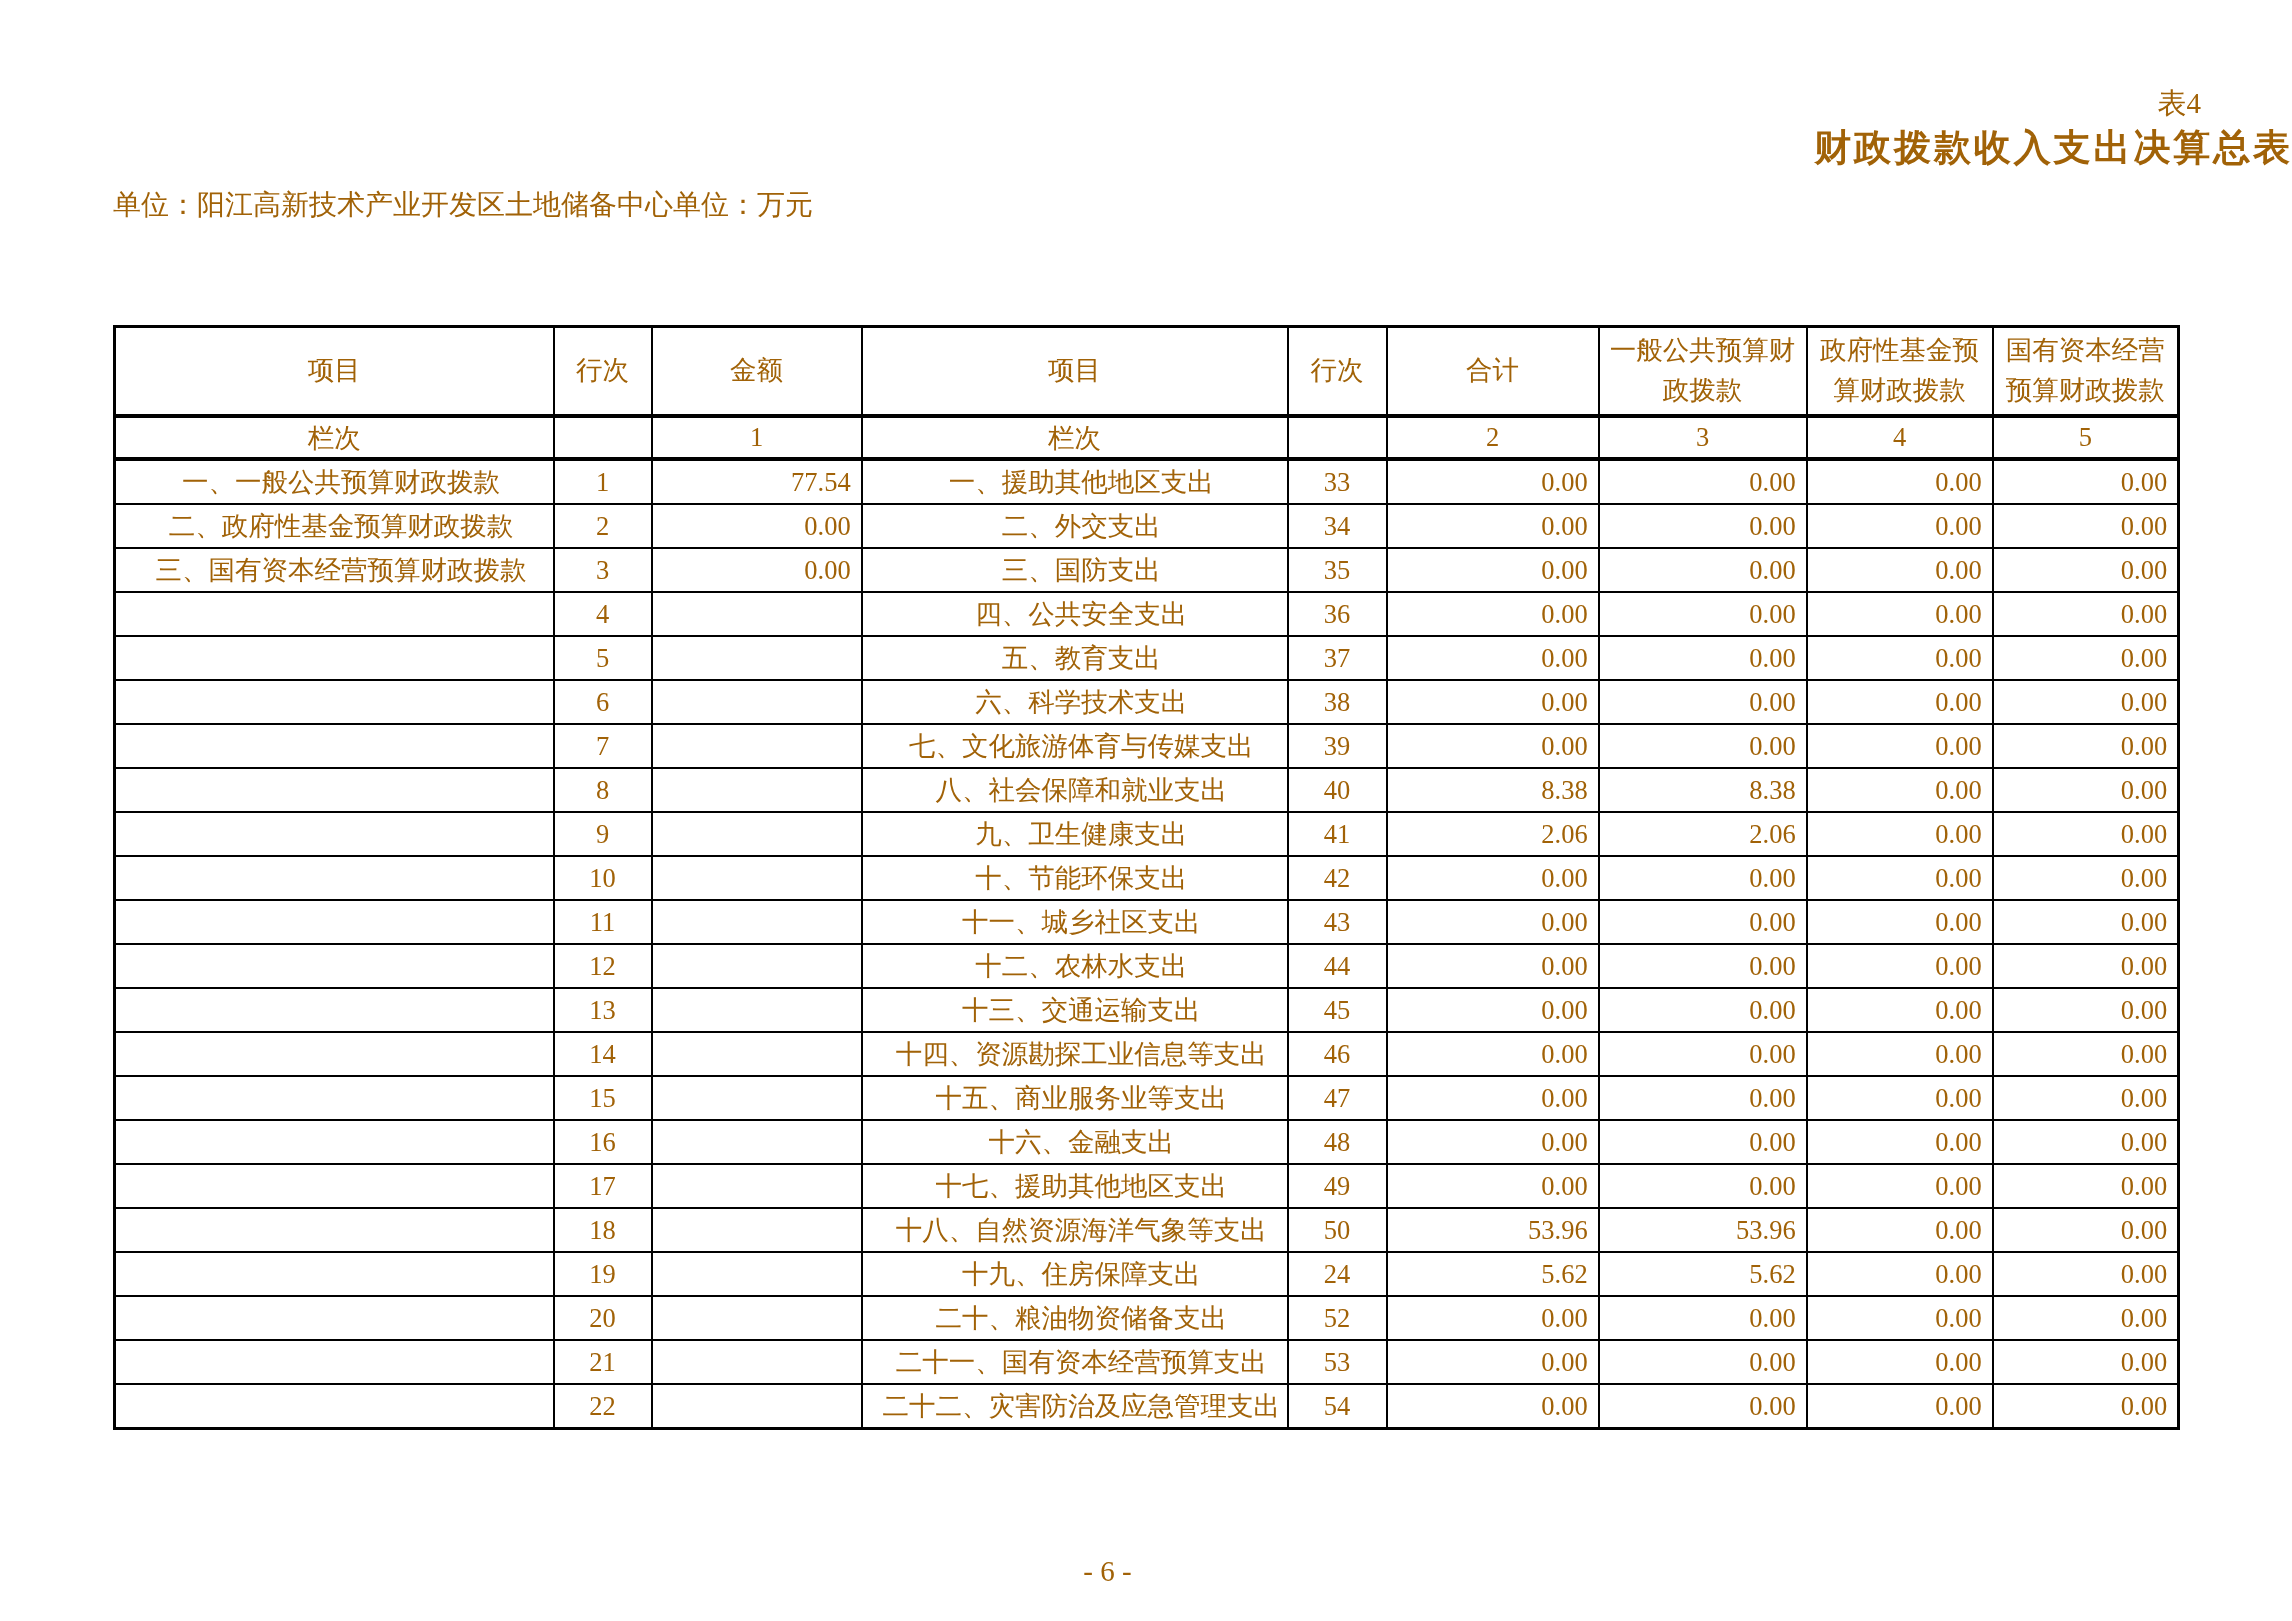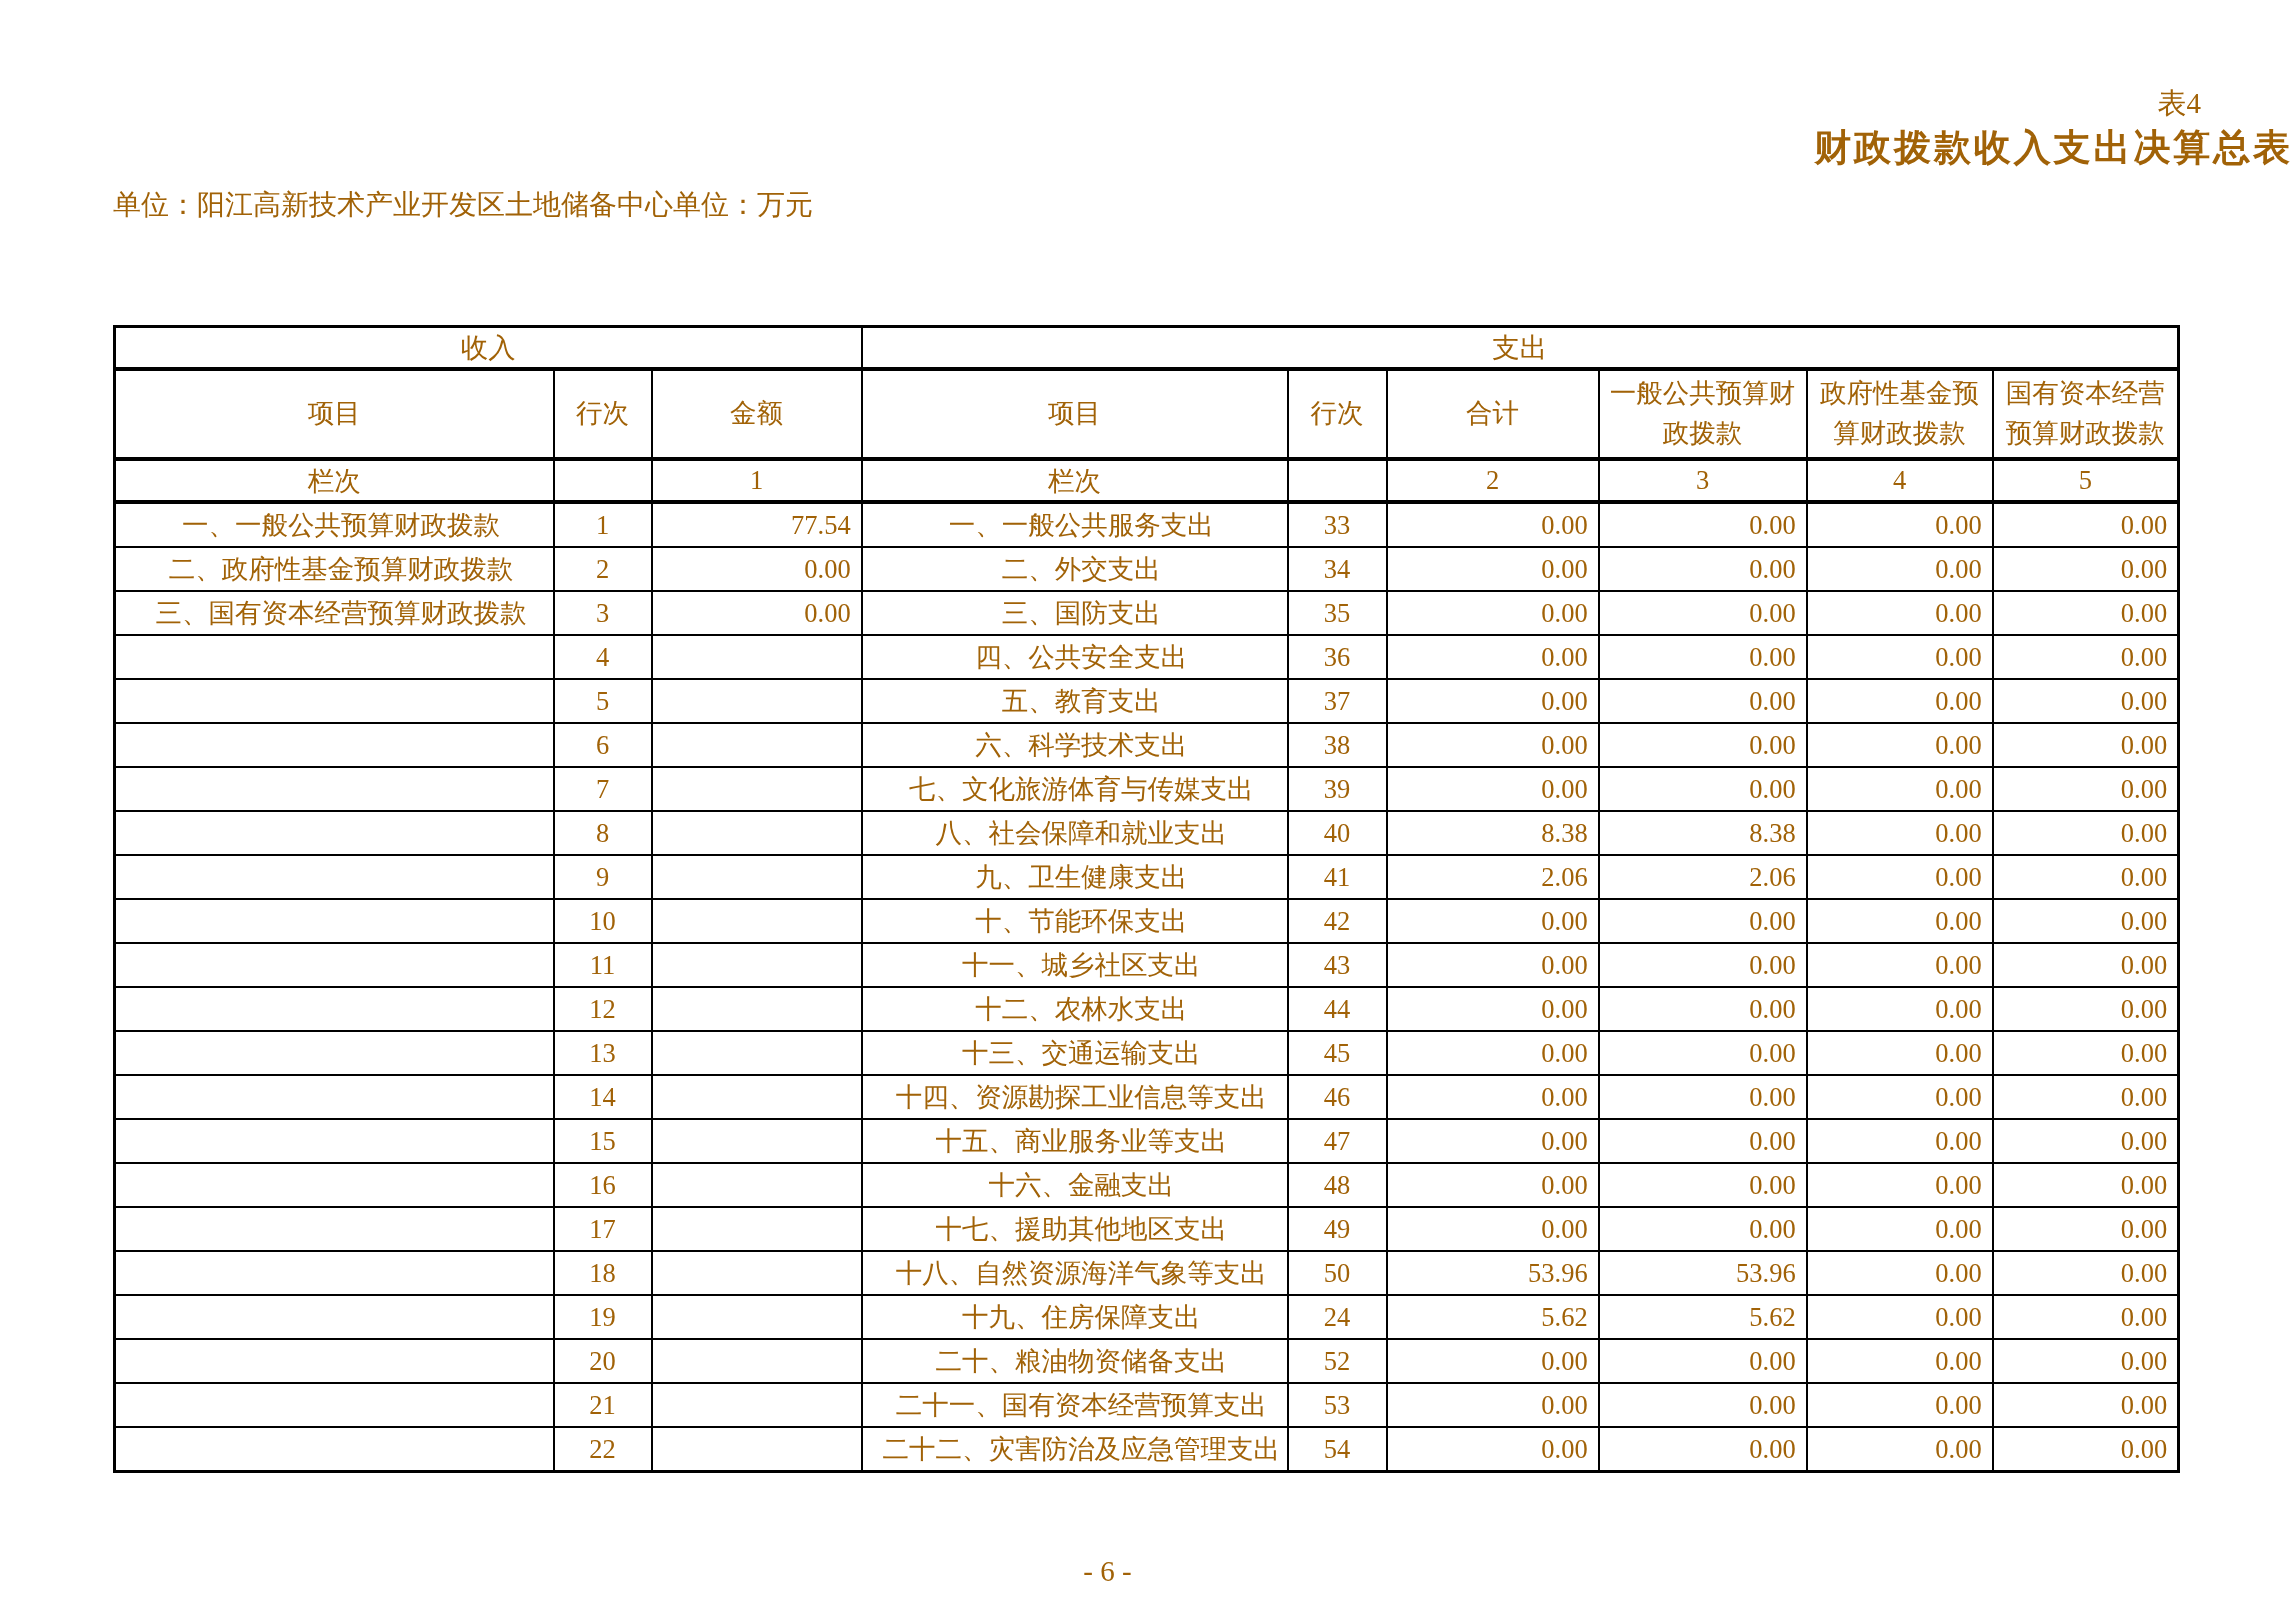--- a/index.html
+++ b/index.html
@@ -123,24 +123,20 @@
         <col style="width:98px">
         <col style="width:210px">
         <col style="width:426px">
         <col style="width:99px">
         <col style="width:212px">
         <col style="width:208px">
         <col style="width:186px">
         <col style="width:186px">
       </colgroup>
       <thead>
-        <tr class="section-row">
-          <td colspan="3">收入</td>
-          <td colspan="6">支出</td>
-        </tr>
         <tr class="heads-row">
           <th>项目</th>
           <th>行次</th>
           <th>金额</th>
           <th>项目</th>
           <th>行次</th>
           <th>合计</th>
           <th>一般公共预算财政拨款</th>
           <th>政府性基金预算财政拨款</th>
           <th>国有资本经营预算财政拨款</th>
@@ -155,21 +151,21 @@
           <td>3</td>
           <td>4</td>
           <td>5</td>
         </tr>
       </thead>
       <tbody class="data-body">
           <tr>
             <td class="c-item">一、一般公共预算财政拨款</td>
             <td class="c-line">1</td>
             <td class="c-num">77.54</td>
-            <td class="c-item">一、一般公共服务支出</td>
+            <td class="c-item">一、援助其他地区支出</td>
             <td class="c-line">33</td>
             <td class="c-num">0.00</td>
             <td class="c-num">0.00</td>
             <td class="c-num">0.00</td>
             <td class="c-num">0.00</td>
           </tr>
           <tr>
             <td class="c-item">二、政府性基金预算财政拨款</td>
             <td class="c-line">2</td>
             <td class="c-num">0.00</td>

